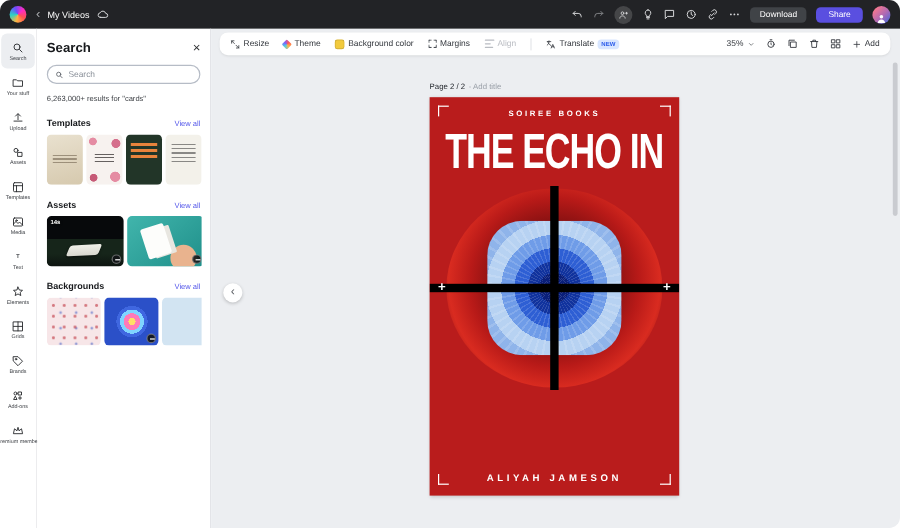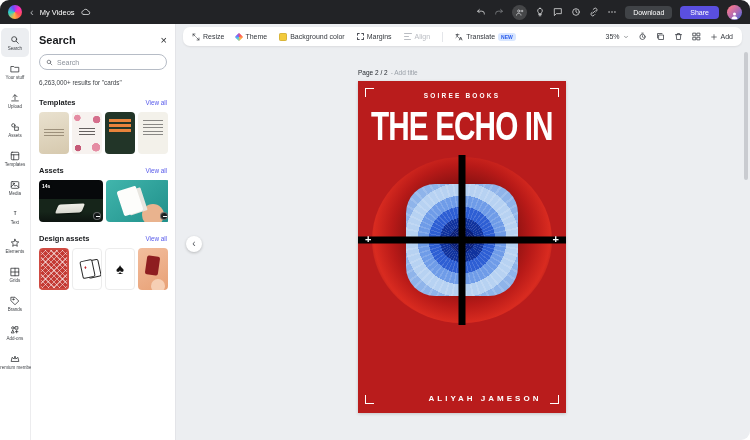--- a/index.html
+++ b/index.html
@@ -125,21 +125,21 @@
   .eye { position:absolute; left:0; top:74px; width:208px; height:170px; overflow:hidden; }
   .eye-red { position:absolute; left:50%; top:50%; width:180px; height:166px; transform:translate(-50%,-50%); border-radius:50%;
     background:radial-gradient(circle at 50% 47%, #2a0404 16%, #7e0f10 36%, #b81a18 56%, #d92b20 70%, #8c1210 84%, #2e0505 96%, #000 100%); }
   .eye-iris { position:absolute; left:50%; top:50%; width:112px; height:112px; transform:translate(-50%,-50%); border-radius:26%;
     background:repeating-conic-gradient(rgba(255,255,255,.14) 0 2deg, transparent 2deg 7deg),
       radial-gradient(circle, #0a1f7a 0 16%, #11339e 16% 28%, #2e5fd4 28% 42%, #6f9ce8 42% 56%, #b7d2f2 56% 72%, #8fb4ea 72% 100%); }
   .cross-v { position:absolute; left:50%; top:0; bottom:0; width:7px; transform:translateX(-50%); background:#000; }
   .cross-h { position:absolute; top:50%; left:0; right:0; height:7px; transform:translateY(-50%); background:#000; }
   .plusmark { position:absolute; top:50%; transform:translateY(-55%); color:#fff; font-size:11px; font-weight:bold; }
   .pm-l { left:7px; } .pm-r { right:7px; }
-  .author { position:absolute; bottom:10px; left:0; width:100%; text-align:center; color:#fff; font-size:8px; font-weight:bold; letter-spacing:3px;margin-left:23px; }
+  .author { position:absolute; bottom:10px; left:0; width:100%; text-align:center; color:#fff; font-size:8px; font-weight:bold; letter-spacing:3px; }
 
   .collapse { position:absolute; left:10px; top:212px; width:16px; height:16px; border-radius:50%; background:#fff; box-shadow:0 1px 3px rgba(0,0,0,.22); display:flex; align-items:center; justify-content:center; font-size:10px; color:#52565c; line-height:1; }
   .scrollbar { position:absolute; right:2px; top:28px; width:4px; height:128px; background:#c9cbd0; border-radius:2px; }
 </style>
 </head>
 <body>
 
 <div class="app">
 
   <header class="topbar">
@@ -319,33 +319,34 @@
         <div class="thumb v1">
           <span class="dur">14s</span>
           <span class="badge"></span>
         </div>
         <div class="thumb v2">
           <span class="badge"></span>
         </div>
       </div>
     </div>
 
-
     <div class="section">
       <div class="sec-head">
-        <span class="sec-title">Design assets</span>
+        <span class="sec-title">Backgrounds</span>
         <a href="#" class="view-all">View all</a>
       </div>
-      <div class="thumb-row h42">
-        <div class="thumb d1"></div>
-        <div class="thumb d2"></div>
-        <div class="thumb d3"></div>
-        <div class="thumb d4"></div>
-      </div>
-    </div>
+      <div class="thumb-row h40">
+        <div class="thumb b1"></div>
+        <div class="thumb b2">
+          <span class="badge"></span>
+        </div>
+        <div class="thumb b3"></div>
+      </div>
+    </div>
+
   </aside>
 
   <main class="workspace">
 
     <div class="canvas-toolbar">
       <div class="ct-item">
         <svg class="ic-ct" viewBox="0 0 24 24">
             <path d="M3 9V3h6M21 15v6h-6M3 3l7 7M21 21l-7-7"></path>
           </svg>
         <span>Resize</span>

